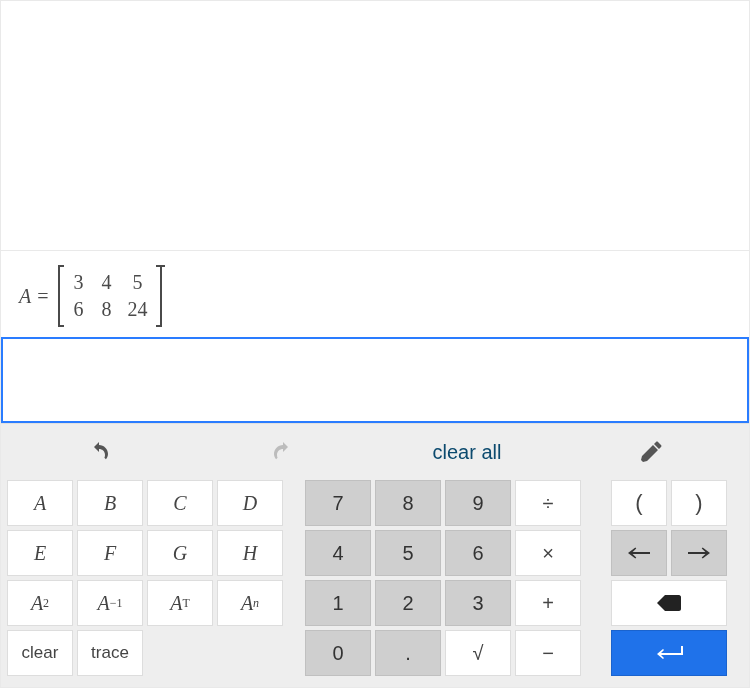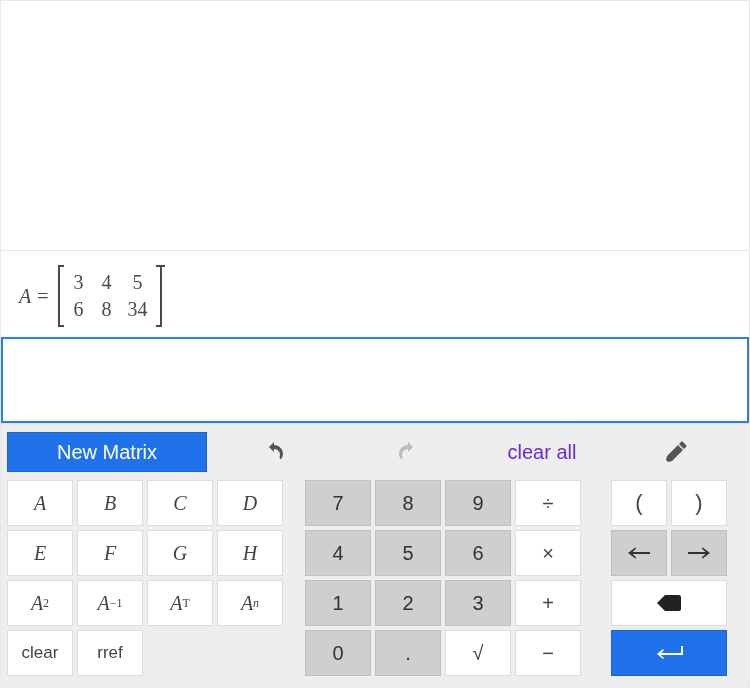--- a/index.html
+++ b/index.html
@@ -114,21 +114,21 @@
     height: 40px;
     width: 200px;
     font-size: 20px;
   }
   .tool {
     flex: 1;
     height: 40px;
     display: flex;
     align-items: center;
     justify-content: center;
-    color: #6d28d9;
+    color: #0c4a6e;
     font-size: 20px;
     cursor: pointer;
   }
   .tool.dim { color: #bcbcbc; }
   .tool svg { width: 28px; height: 24px; }
   .grid-row {
     display: flex;
     gap: 22px;
     align-items: flex-start;
   }
@@ -180,34 +180,33 @@
       <span class="bracket-l">
           <span class="tick-t"></span>
           <span class="tick-b"></span>
         </span>
       <span class="mat">
         <span>3</span>
         <span>4</span>
         <span>5</span>
         <span>6</span>
         <span>8</span>
-        <span>34</span>
+        <span>24</span>
       </span>
       <span class="bracket-r">
           <span class="tick-t"></span>
           <span class="tick-b"></span>
         </span>
     </div>
   </div>
 
   <div class="input-area"></div>
 
   <div class="kbd">
     <div class="toprow">
-      <button class="btn btn-primary">New Matrix</button>
       <div class="tool">
         <svg viewBox="0 0 24 24" fill="#555">
             <path d="M12 5V2L7 7l5 5V9c3 0 6 2 6 6 0 1-.2 2-.6 2.8l1.5 1.5C20 18 21 16 21 14c0-5-4-9-9-9z"></path>
           </svg>
       </div>
       <div class="tool dim">
         <svg viewBox="0 0 24 24" fill="#bcbcbc">
             <path d="M12 5V2l5 5-5 5V9c-3 0-6 2-6 6 0 1 .2 2 .6 2.8l-1.5 1.5C4 18 3 16 3 14c0-5 4-9 9-9z"></path>
           </svg>
       </div>
@@ -242,21 +241,21 @@
           </button>
         <button class="btn">
             <span>A</span>
             <span class="sup">T</span>
           </button>
         <button class="btn">
             <span>A</span>
             <span class="sup" style="font-style:italic">n</span>
           </button>
         <button class="btn upright">clear</button>
-        <button class="btn upright">rref</button>
+        <button class="btn upright">trace</button>
         <span class="spacer-slot"></span>
       </div>
 
       <div class="pad pad-mid">
         <button class="btn num">7</button>
         <button class="btn num">8</button>
         <button class="btn num">9</button>
         <button class="btn op">÷</button>
         <button class="btn num">4</button>
         <button class="btn num">5</button>

